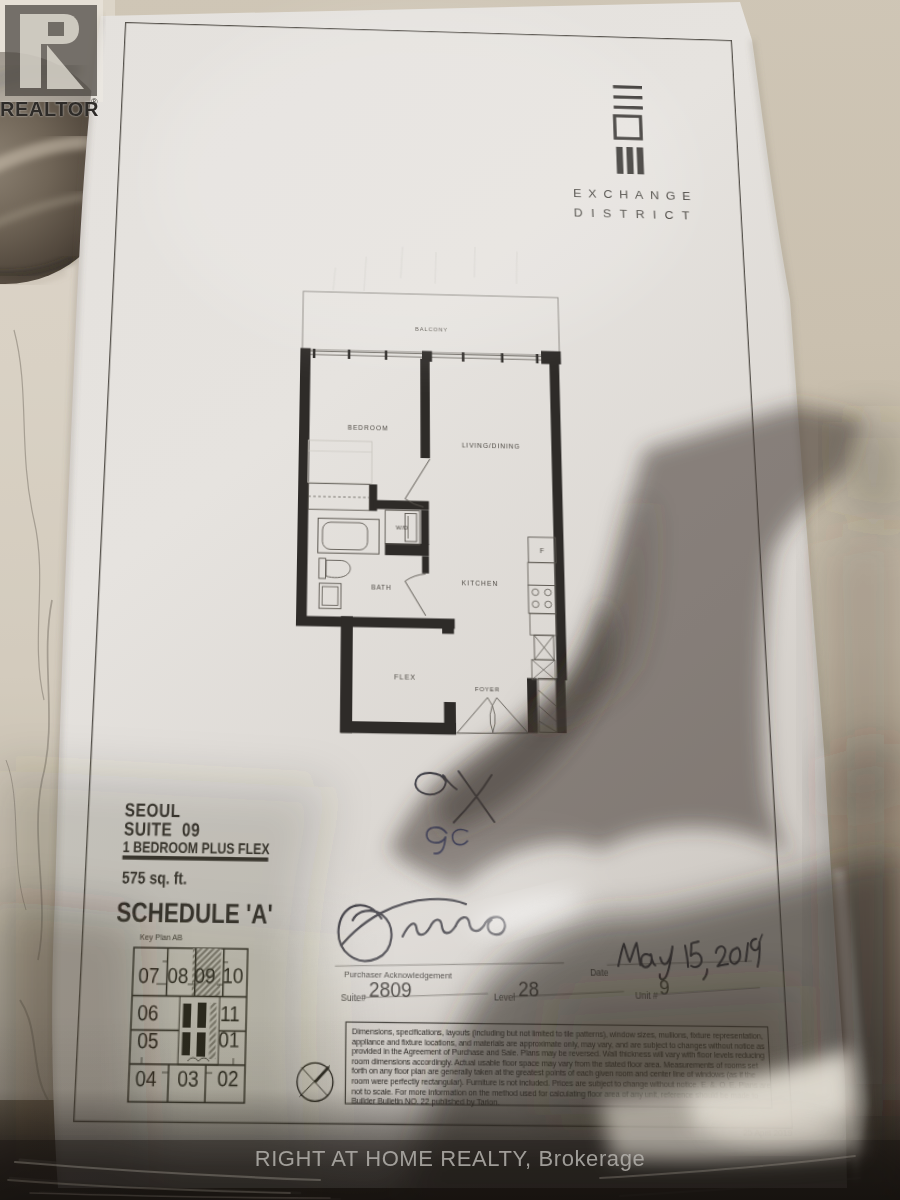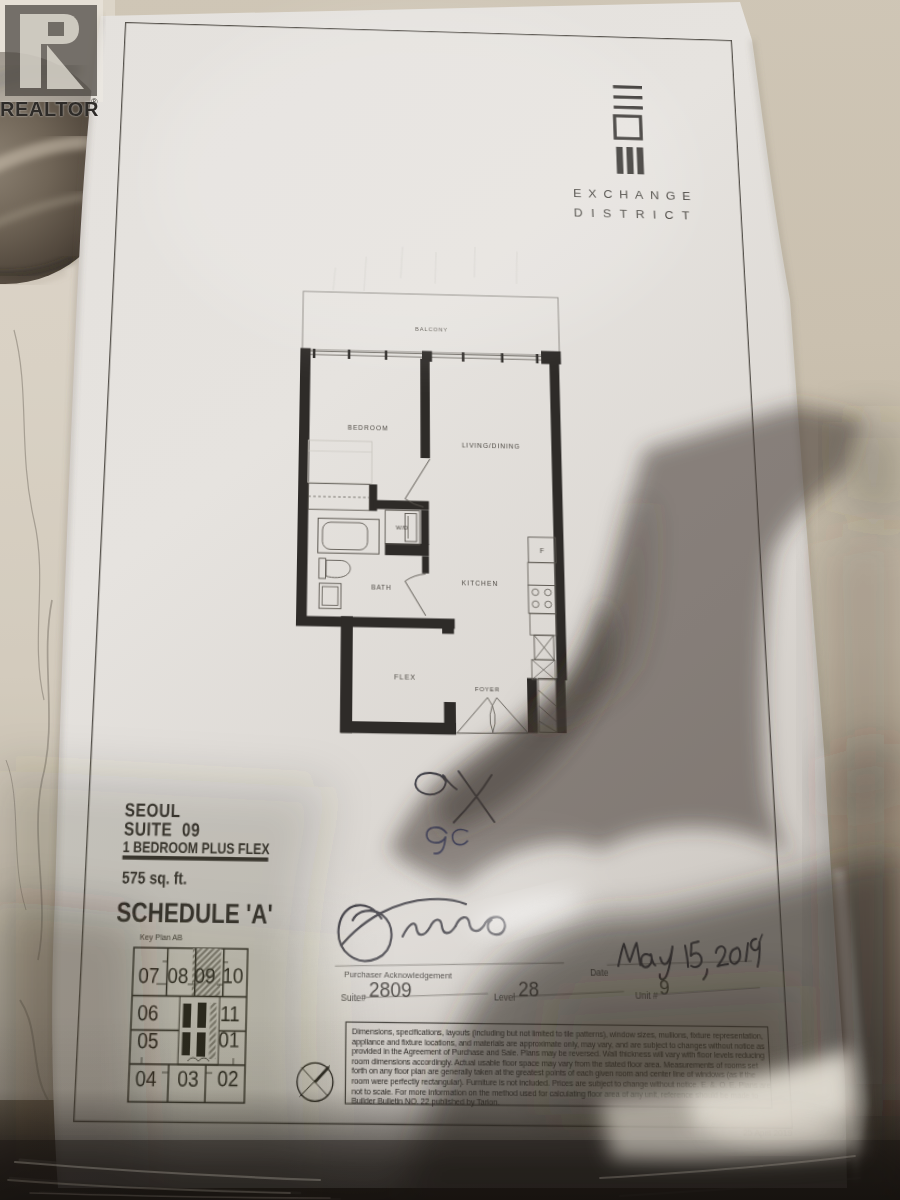--- a/index.html
+++ b/index.html
@@ -382,13 +382,14 @@
 <rect x="5" y="5" width="92" height="91" fill="rgba(73,68,63,0.72)"></rect>
 <g fill="rgba(238,234,225,0.72)">
 <rect x="20" y="14" width="21" height="74"></rect>
 <path d="M41,14 L64,14 C74,14 79,20 79,29 C79,38 73,44 63,44 L41,44 Z"></path>
 <rect x="48" y="22" width="16" height="14" fill="rgba(90,85,79,0.8)"></rect>
 <path d="M47,45 L84,89 L47,89 Z"></path>
 </g>
 <text x="0" y="116" font-size="20" font-weight="bold" fill="#2e2b28" letter-spacing="0.6" style="text-shadow:0 0 2px rgba(255,255,255,0.75)">REALTOR</text>
 <text x="91" y="105" font-size="9" fill="#3c3935">®</text>
 </svg>
+<div id="brokerage">RIGHT AT HOME REALTY, Brokerage</div>
 </div>
 
 </body></html>

